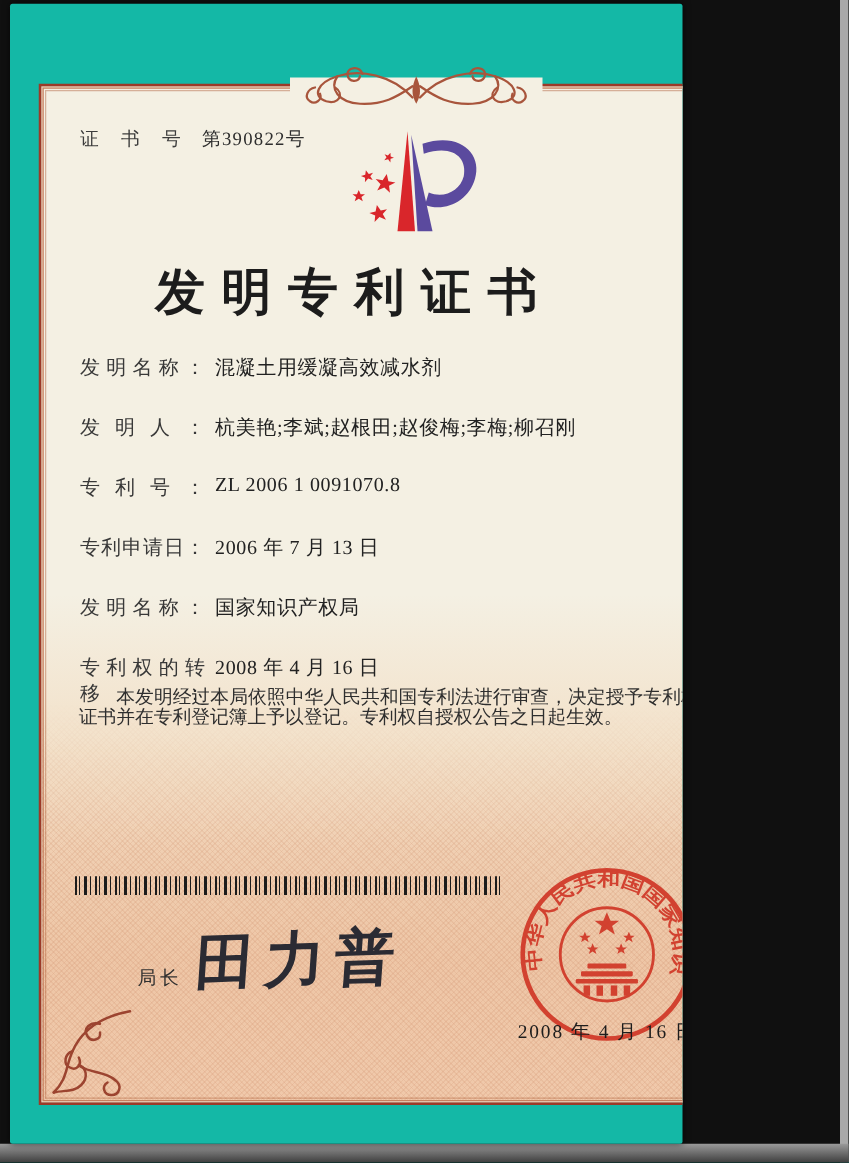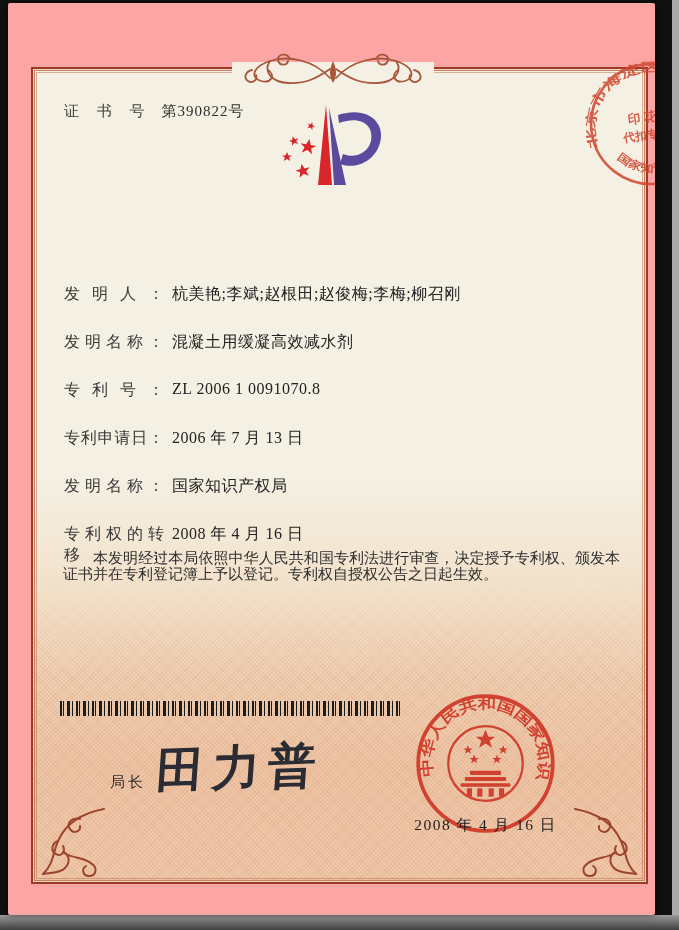--- a/index.html
+++ b/index.html
@@ -1,21 +1,21 @@
 <!DOCTYPE html>
 <html><head>
 <meta charset="utf-8">
 <style>
   html,body{margin:0;padding:0;background:#101010;}
   .stage{position:relative;width:679px;height:930px;background:#101010;overflow:hidden;
          font-family:"Liberation Serif","DejaVu Serif",serif;}
   .edge-right{position:absolute;left:672px;top:0;width:7px;height:930px;background:#a9a9a9;}
   .edge-bottom{position:absolute;left:0;top:915px;width:679px;height:15px;
                background:linear-gradient(#9a9a9a,#3f3f3f);}
-  .paper{position:absolute;left:8px;top:3px;width:647px;height:912px;background:#fca5a5;
+  .paper{position:absolute;left:8px;top:3px;width:538px;height:912px;background:#14b8a6;
          overflow:hidden;border-radius:2px;box-shadow:0 0 6px rgba(0,0,0,.6);}
   
   .frame{position:absolute;left:23px;top:64px;width:613px;height:813px;
          border:2px solid #9c3a28;
          box-shadow:inset 0 0 0 1px #ecd9c2, inset 0 0 0 2px #c77f5e;
          background:linear-gradient(180deg,#f4f0e3 0%,#f4f0e3 50%,#f3e2cb 64%,#f0cfb2 75%,#eec6a6 86%,#f0c9ab 100%);}
   .frame::after{content:"";position:absolute;inset:3px;border:1px solid rgba(176,96,60,.45);}
   .texture{position:absolute;left:25px;top:560px;width:613px;height:317px;
     background:
       repeating-linear-gradient(45deg,rgba(186,104,66,.10) 0 1px,transparent 1px 3px),
@@ -131,27 +131,28 @@
       <text font-size="12" fill="#d0452f" font-weight="bold">
         <textPath href="#stampTop" startOffset="4" textLength="212" lengthAdjust="spacingAndGlyphs">北京市海淀区地方税务局</textPath>
       </text>
       <text font-size="10.5" fill="#d0452f" font-weight="bold">
         <textPath href="#stampBottom" startOffset="2" textLength="92" lengthAdjust="spacingAndGlyphs">国家知识产权局</textPath>
       </text>
       <text x="65" y="62" text-anchor="middle" font-size="12.5" fill="#d0452f" font-weight="bold">印 花 税</text>
       <text x="65" y="79" text-anchor="middle" font-size="11.5" fill="#d0452f" font-weight="bold">代扣专用章</text>
     </svg>
 
+    <div class="title">发明专利证书</div>
 
     <div class="fields">
       <div class="f-row">
+        <span class="f-label">发明名称：</span><span class="f-value">混凝土用缓凝高效减水剂</span>
+      </div>
+      <div class="f-row">
         <span class="f-label">发明人：</span><span class="f-value">杭美艳;李斌;赵根田;赵俊梅;李梅;柳召刚</span>
-      </div>
-      <div class="f-row">
-        <span class="f-label">发明名称：</span><span class="f-value">混凝土用缓凝高效减水剂</span>
       </div>
       <div class="f-row">
         <span class="f-label">专利号：</span><span class="f-value">ZL 2006 1 0091070.8</span>
       </div>
       <div class="f-row">
         <span class="f-label">专利申请日：</span><span class="f-value">2006 年 7 月 13 日</span>
       </div>
       <div class="f-row">
         <span class="f-label">发明名称：</span><span class="f-value">国家知识产权局</span>
       </div>

